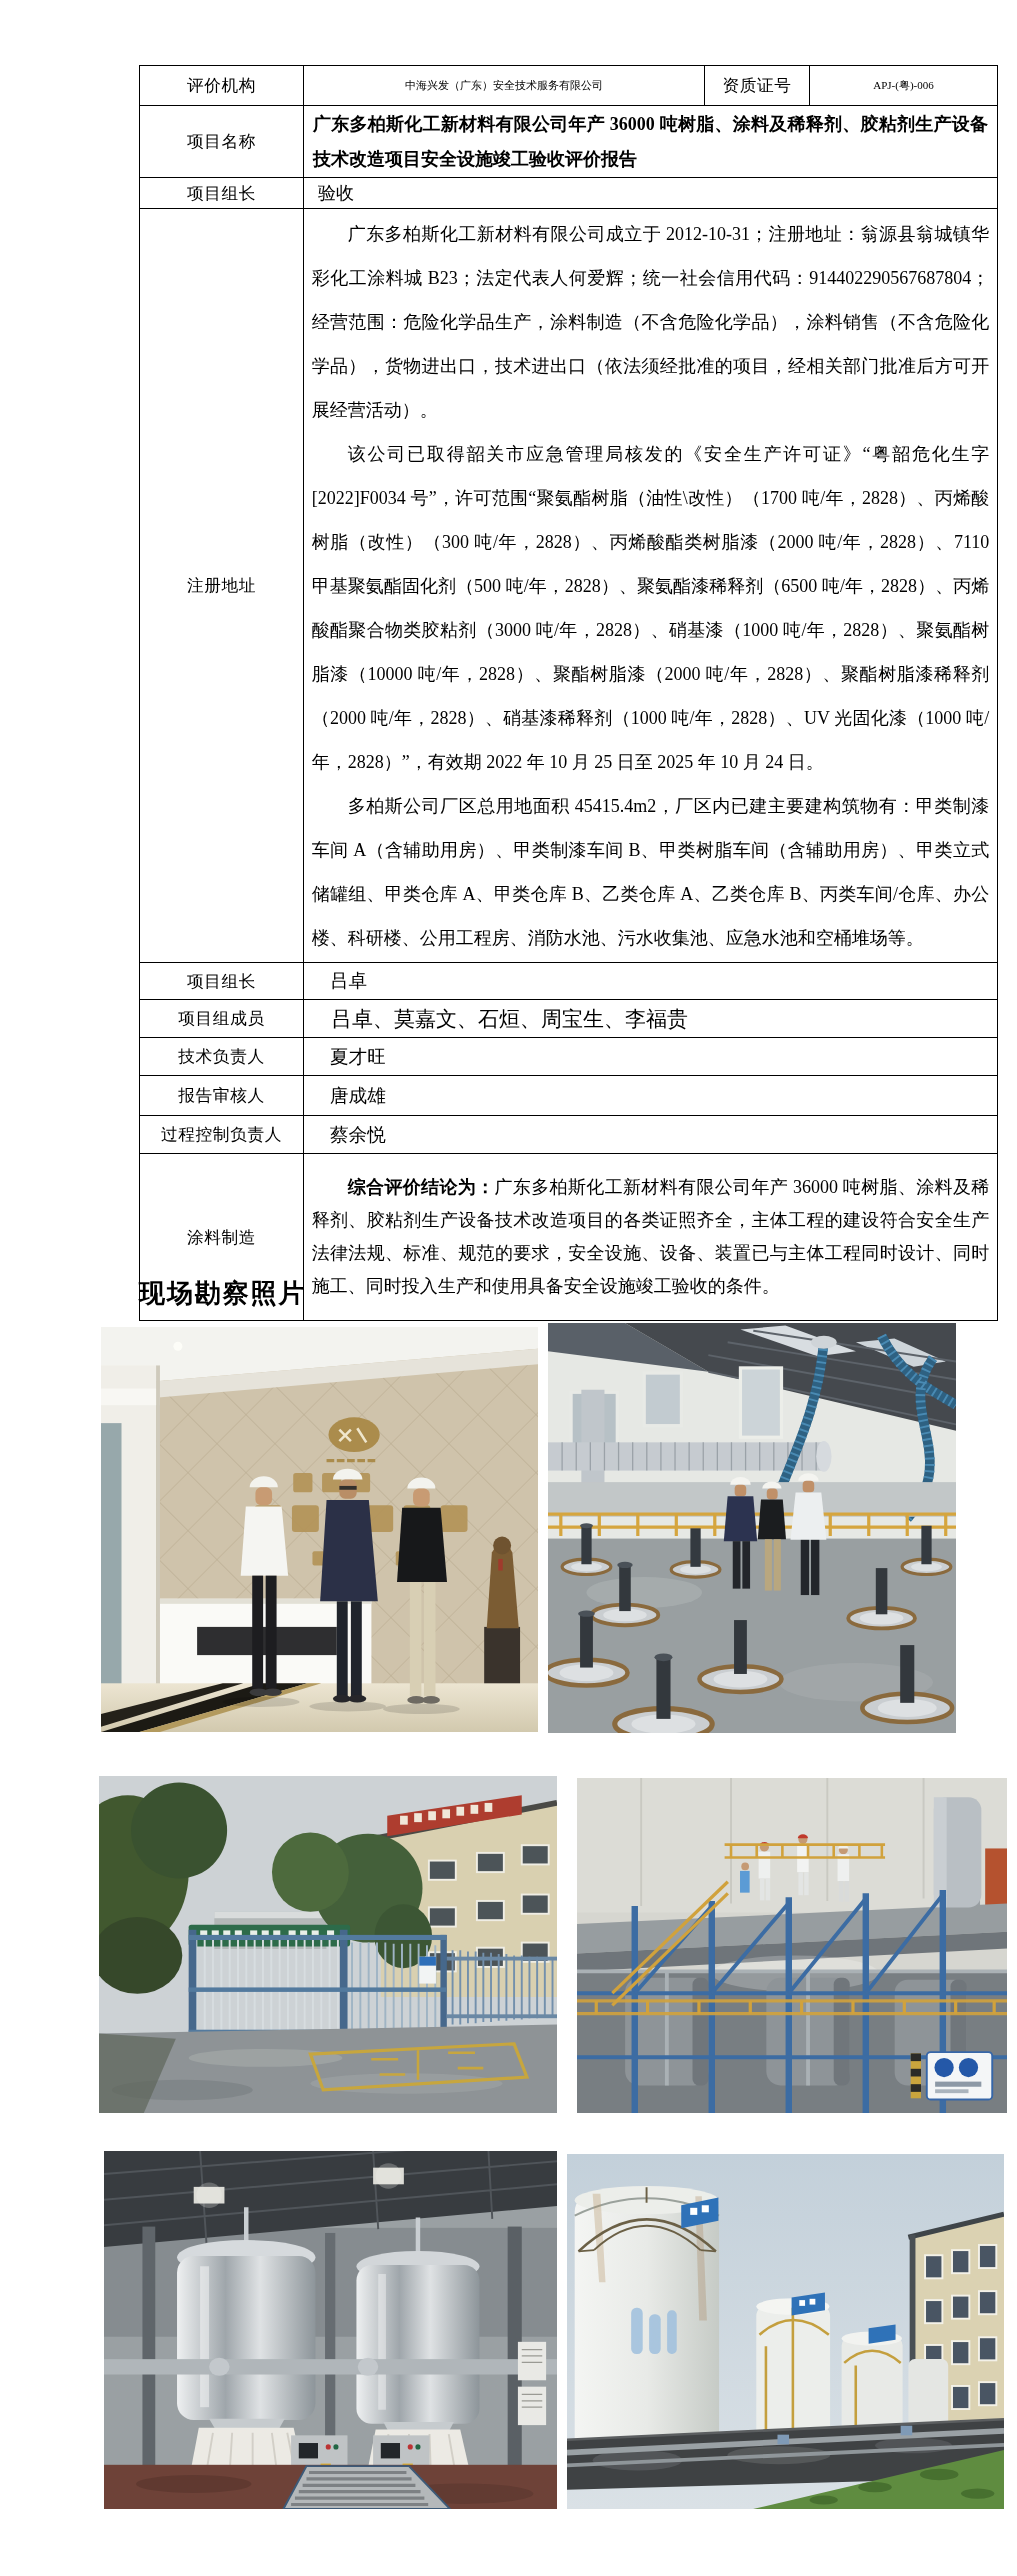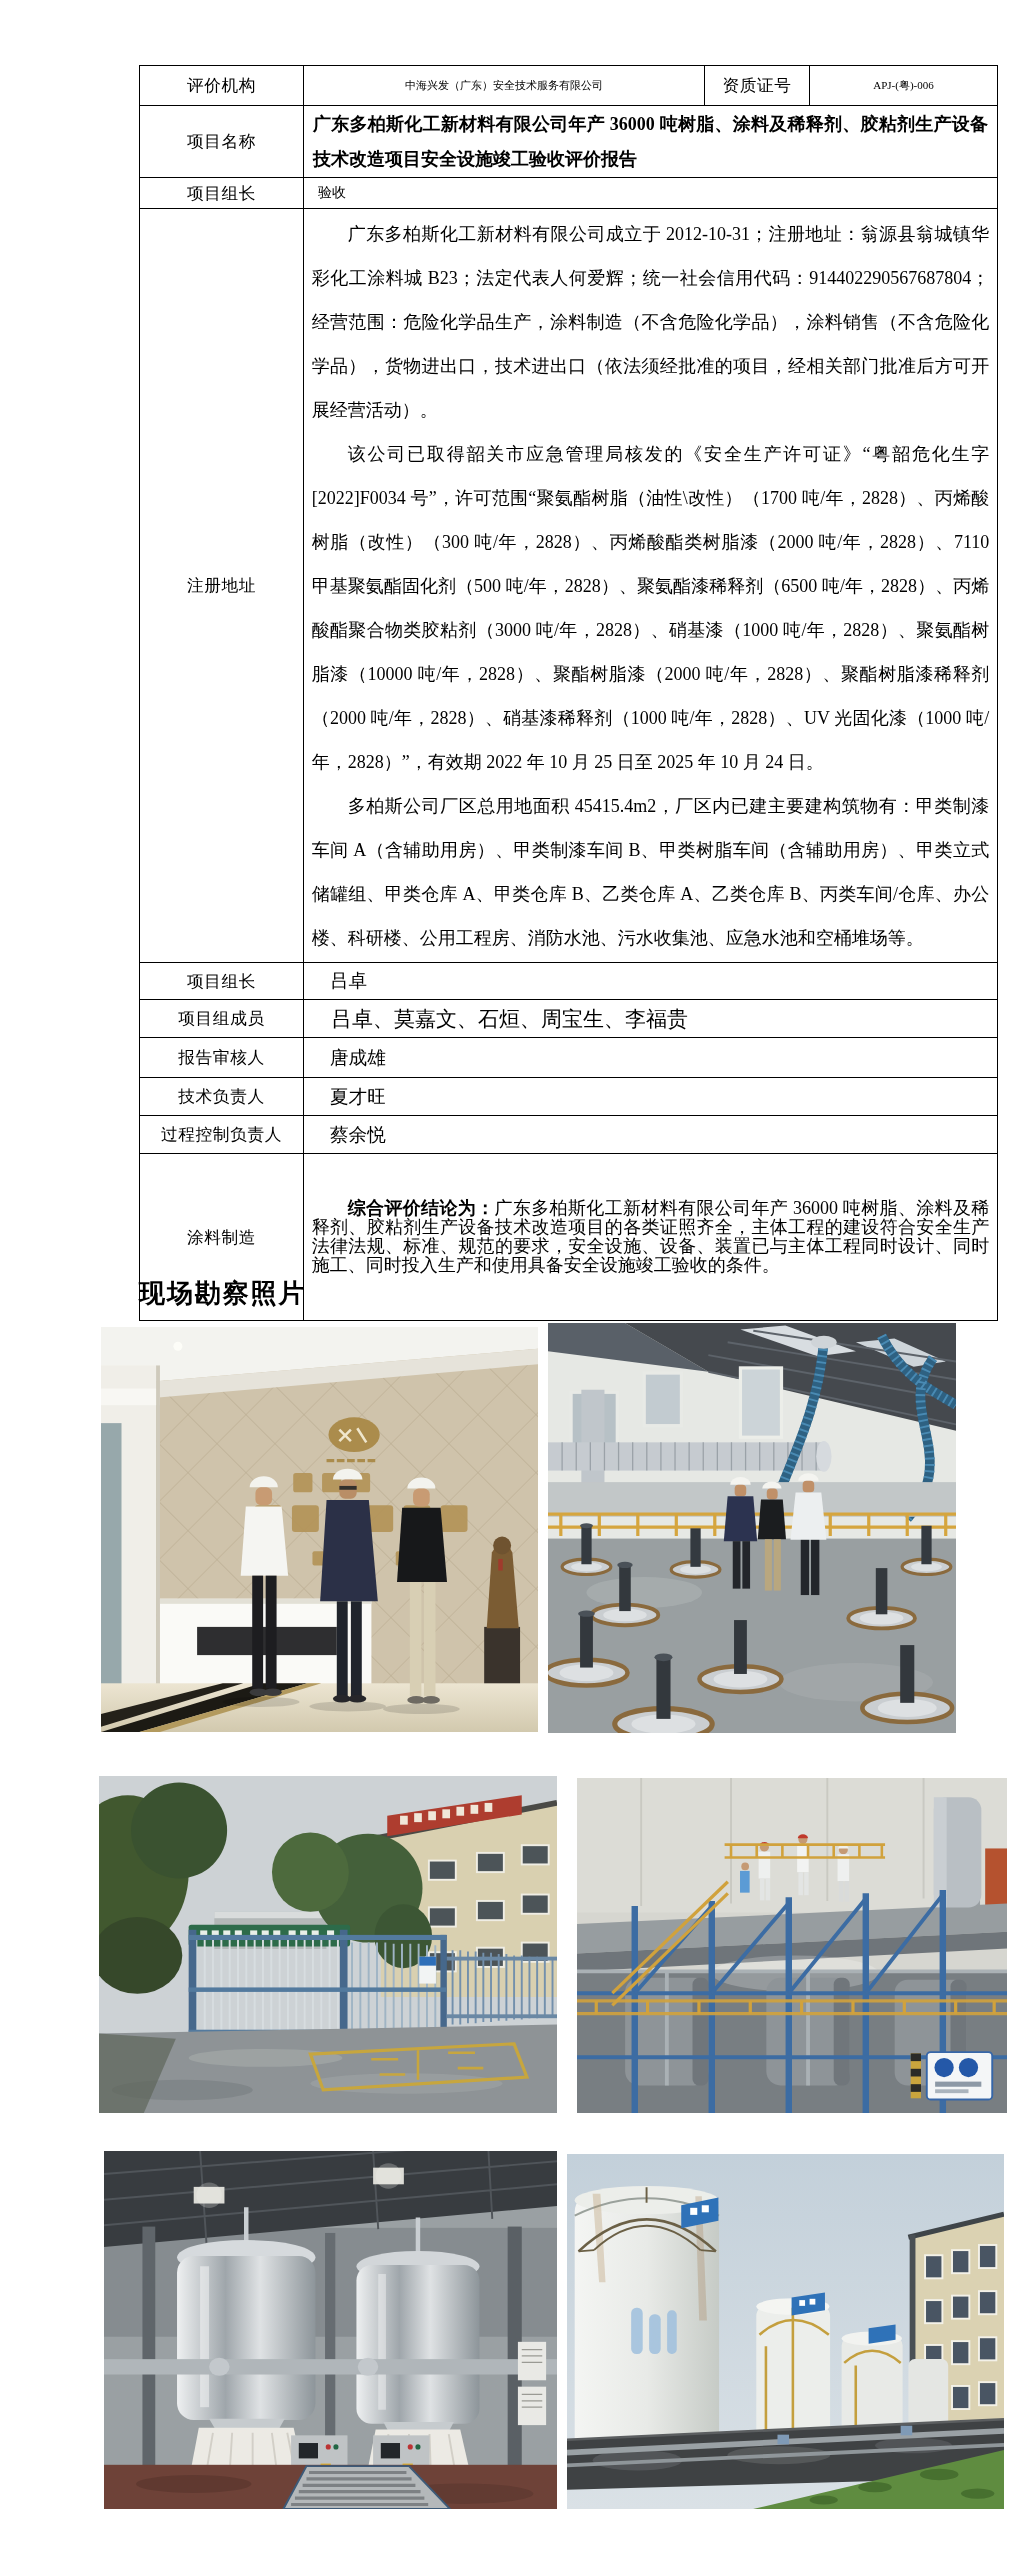--- a/index.html
+++ b/index.html
@@ -6,26 +6,26 @@
   .page{position:relative;width:1017px;height:2576px;background:#fff;
         font-family:"Liberation Serif","DejaVu Serif",serif;color:#000;overflow:hidden;margin-left:40px;}
 
   table.report{position:absolute;left:99px;top:65px;width:857px;
                border-collapse:collapse;table-layout:fixed;}
   table.report td{border:1.3px solid #000;overflow:hidden;vertical-align:middle;}
   .lbl{text-align:center;font-size:16.7px;letter-spacing:0.6px;}
   .val-center{text-align:center;font-size:11px;}
   .val-left{font-size:18.6px;padding-left:26px;}
   .val-members{font-size:21px;padding-left:27px;}
-  .val-type{font-size:14px;padding-left:14px;}
+  .val-type{font-size:18px;padding-left:14px;}
   .name-cell{font-weight:bold;font-size:18px;line-height:35px;padding:0 9px;text-align:justify;}
   .body-cell{padding:2.6px 7.7px;}
   .body-cell p{margin:0;font-size:18px;line-height:44px;text-indent:2em;text-align:justify;}
   .concl-cell{padding:1.3px 7.7px;}
-  .concl-cell p{margin:0;font-size:18px;line-height:19px;text-indent:2em;text-align:justify;}
+  .concl-cell p{margin:0;font-size:18px;line-height:33px;text-indent:2em;text-align:justify;}
   .bold-lead{font-weight:bold;}
 
   .photos-heading{position:absolute;left:99px;top:1276px;width:857px;
                   text-align:left;font-size:26px;font-weight:bold;letter-spacing:1.9px;}
 
   .photo{position:absolute;overflow:hidden;background:#dddddd;}
   .photo svg{display:block;width:100%;height:100%;}
 </style>
 </head>
 <body>
@@ -63,27 +63,27 @@
       </td>
     </tr>
     <tr style="height:37px">
       <td class="lbl">项目组长</td>
       <td colspan="3" class="val-left">吕卓</td>
     </tr>
     <tr style="height:38px">
       <td class="lbl">项目组成员</td>
       <td colspan="3" class="val-members">吕卓、莫嘉文、石烜、周宝生、李福贵</td>
     </tr>
+    <tr style="height:38px">
+      <td class="lbl">技术负责人</td>
+      <td colspan="3" class="val-left">夏才旺</td>
+    </tr>
     <tr style="height:40px">
       <td class="lbl">报告审核人</td>
       <td colspan="3" class="val-left">唐成雄</td>
-    </tr>
-    <tr style="height:38px">
-      <td class="lbl">技术负责人</td>
-      <td colspan="3" class="val-left">夏才旺</td>
     </tr>
     <tr style="height:38px">
       <td class="lbl">过程控制负责人</td>
       <td colspan="3" class="val-left">蔡余悦</td>
     </tr>
     <tr style="height:167px">
       <td class="lbl">涂料制造</td>
       <td colspan="3" class="concl-cell">
         <p><span class="bold-lead">综合评价结论为：</span><span>广东多柏斯化工新材料有限公司年产 36000 吨树脂、涂料及稀释剂、胶粘剂生产设备技术改造项目的各类证照齐全，主体工程的建设符合安全生产法律法规、标准、规范的要求，安全设施、设备、装置已与主体工程同时设计、同时施工、同时投入生产和使用具备安全设施竣工验收的条件。</span></p>
       </td>

